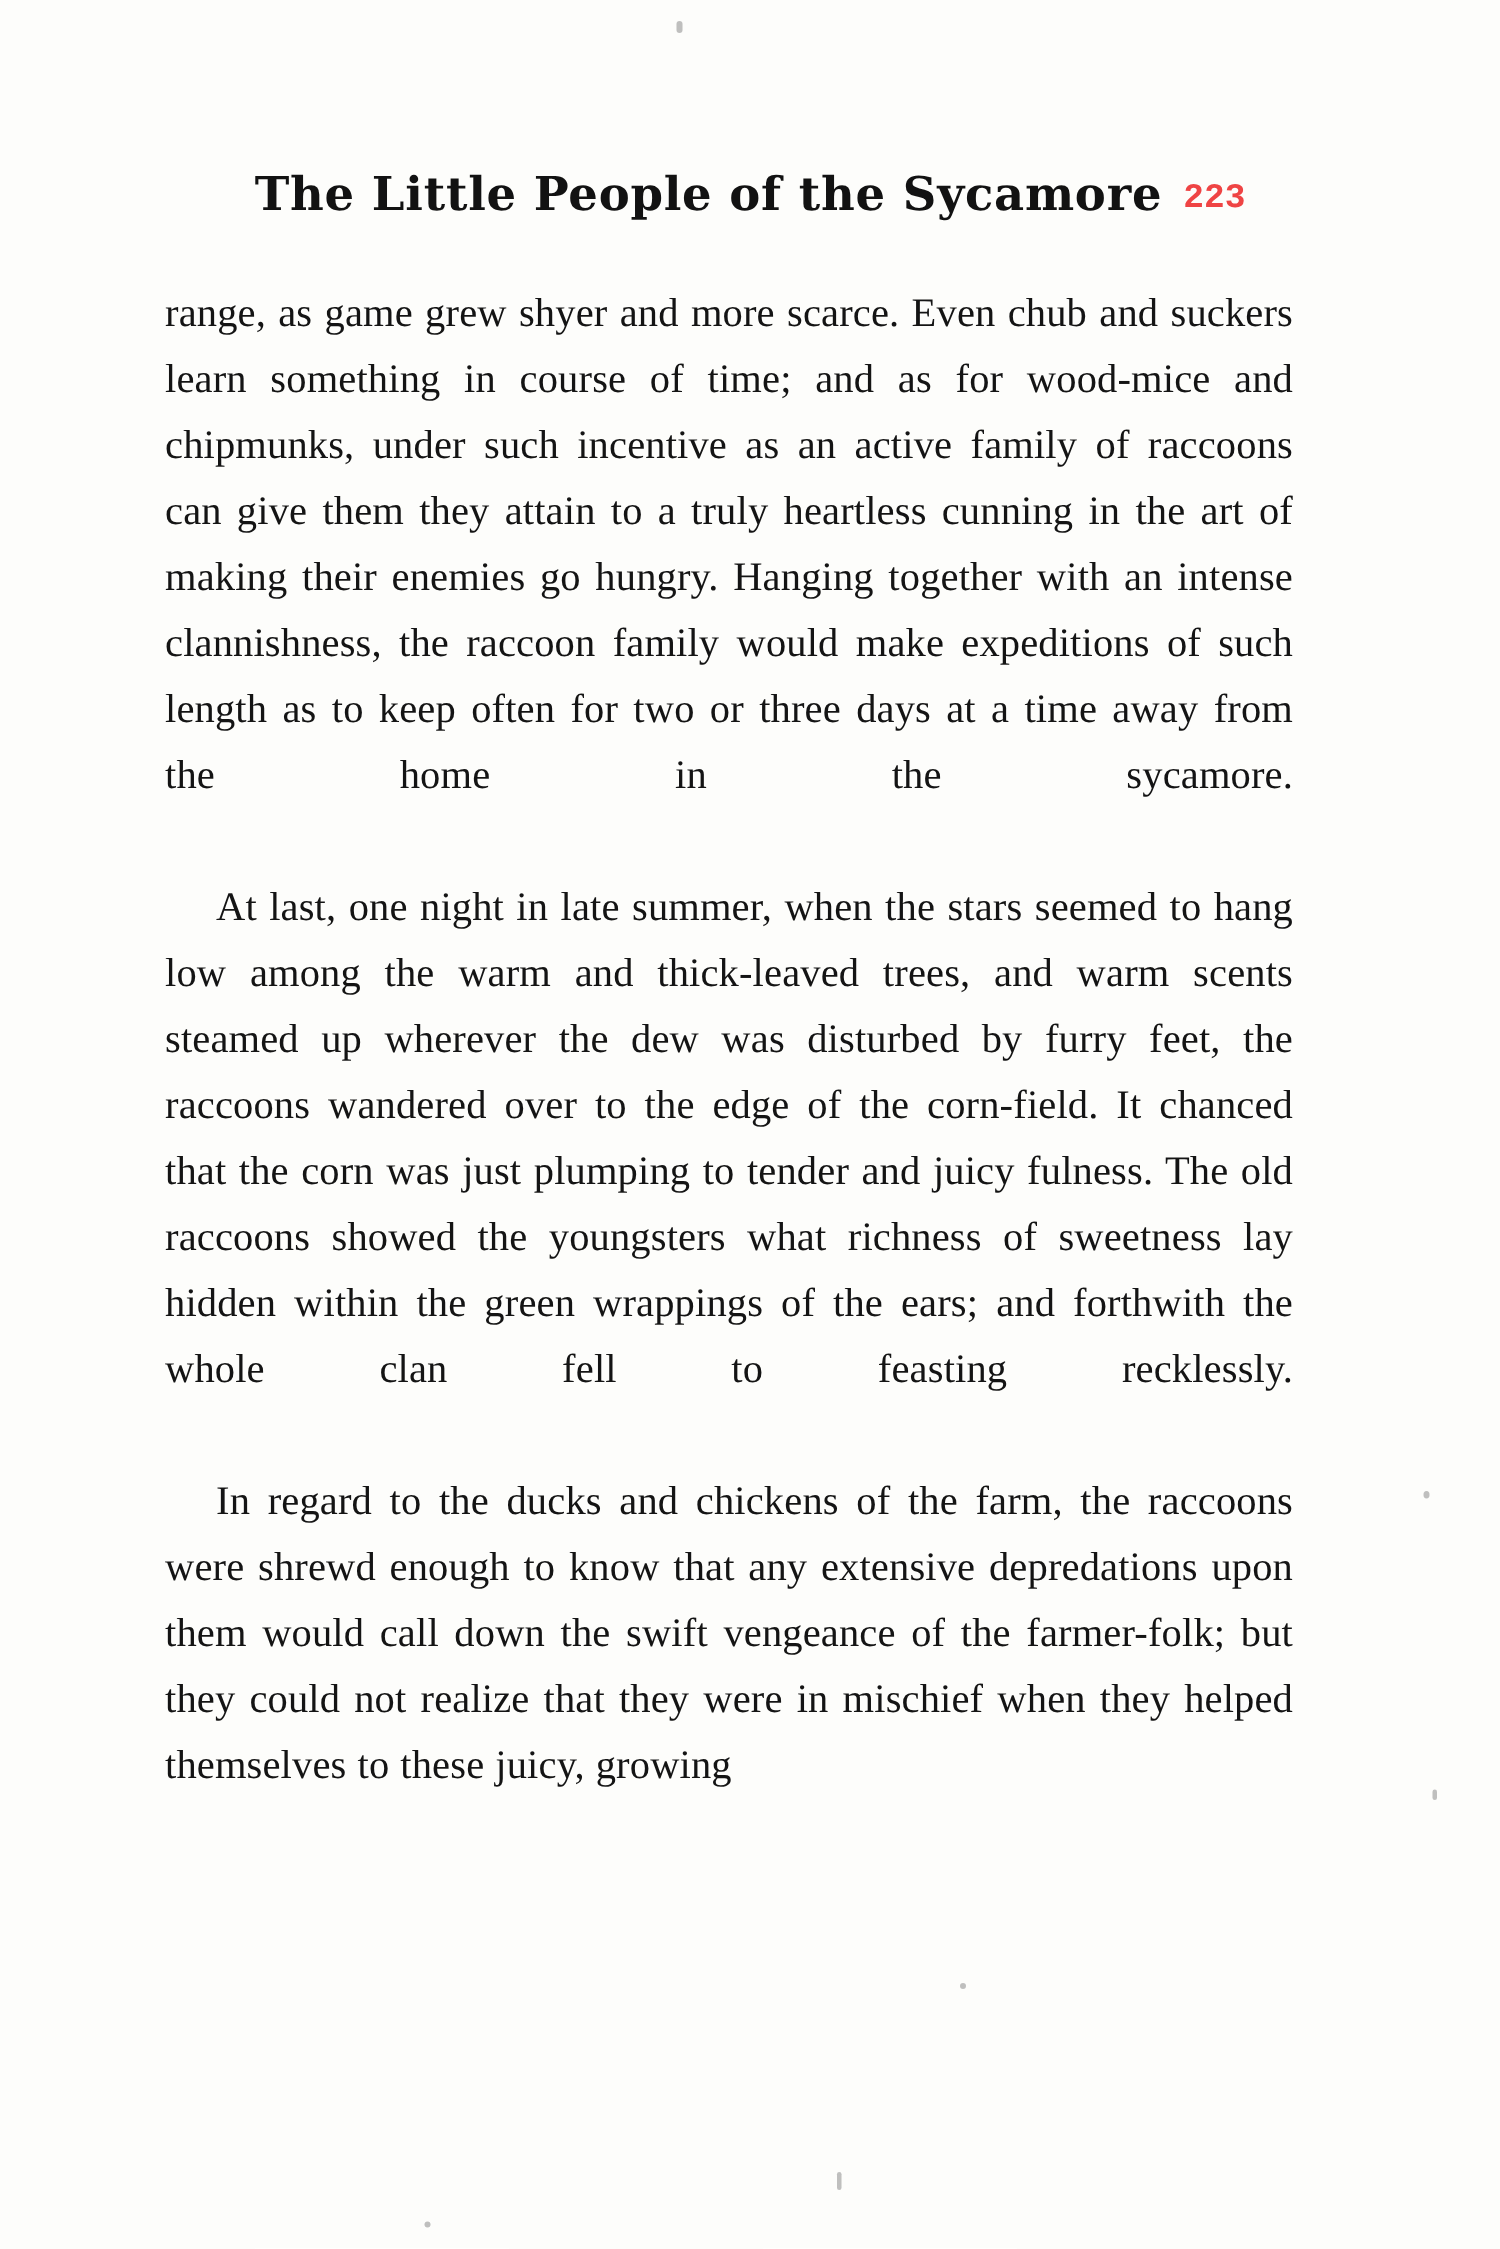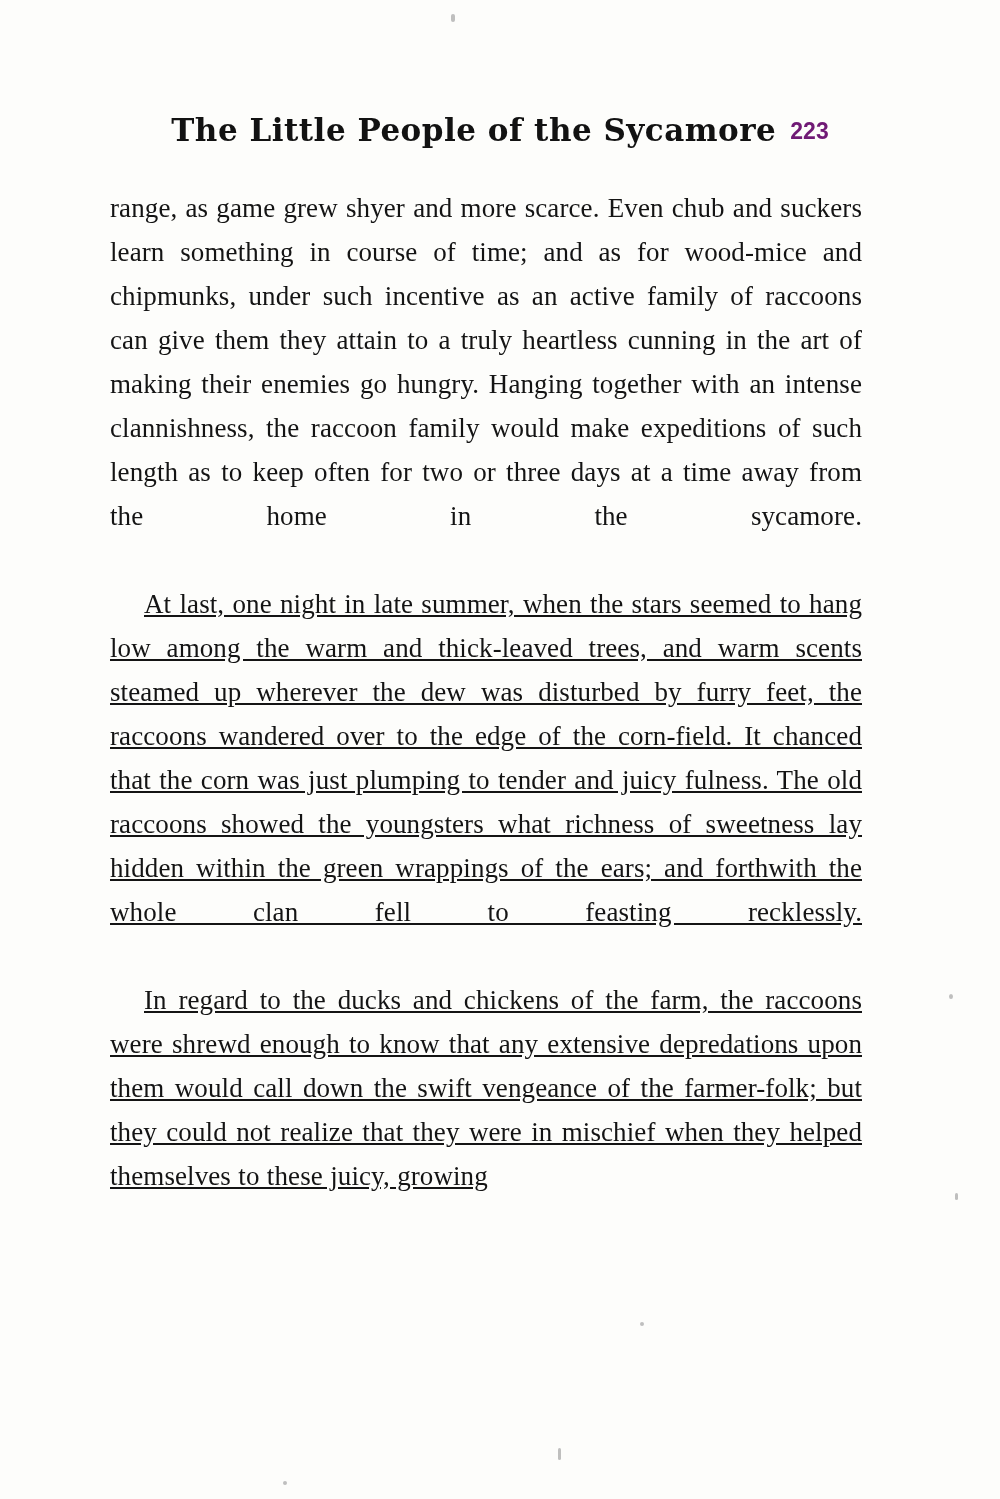--- a/index.html
+++ b/index.html
@@ -45,25 +45,25 @@
   }
   .running-title {
     font-family: "DejaVu Serif", serif;
     font-weight: bold;
     font-size: 31px;
     letter-spacing: 0.5px;
     color: #121212;
     white-space: nowrap;
   }
   .folio {
-    font-family: Liberation Sans, sans-serif;
+    font-family: Liberation Mono, monospace;
     font-weight: bold;
     font-size: 23px;
     margin-left: 14px;
-    color: #701a75;
+    color: #ef4444;
     position: relative;
     top: -2px;
   }
 
   .body-text {
     position: absolute;
     left: 110px;
     top: 186px;
     width: 752px;
   }
@@ -72,21 +72,20 @@
     font-size: 27px;
     line-height: 44px;
     text-align: justify;
     text-justify: inter-word;
     letter-spacing: 0.1px;
     word-spacing: 0.5px;
     color: #141414;
   }
   p.para.indent {
     text-indent: 34px;
-    text-decoration: underline;
   }
   
   p.para::after {
     content: "";
     display: inline-block;
     width: 100%;
   }
   p.para.last::after { content: none; }
 </style>
 </head>

